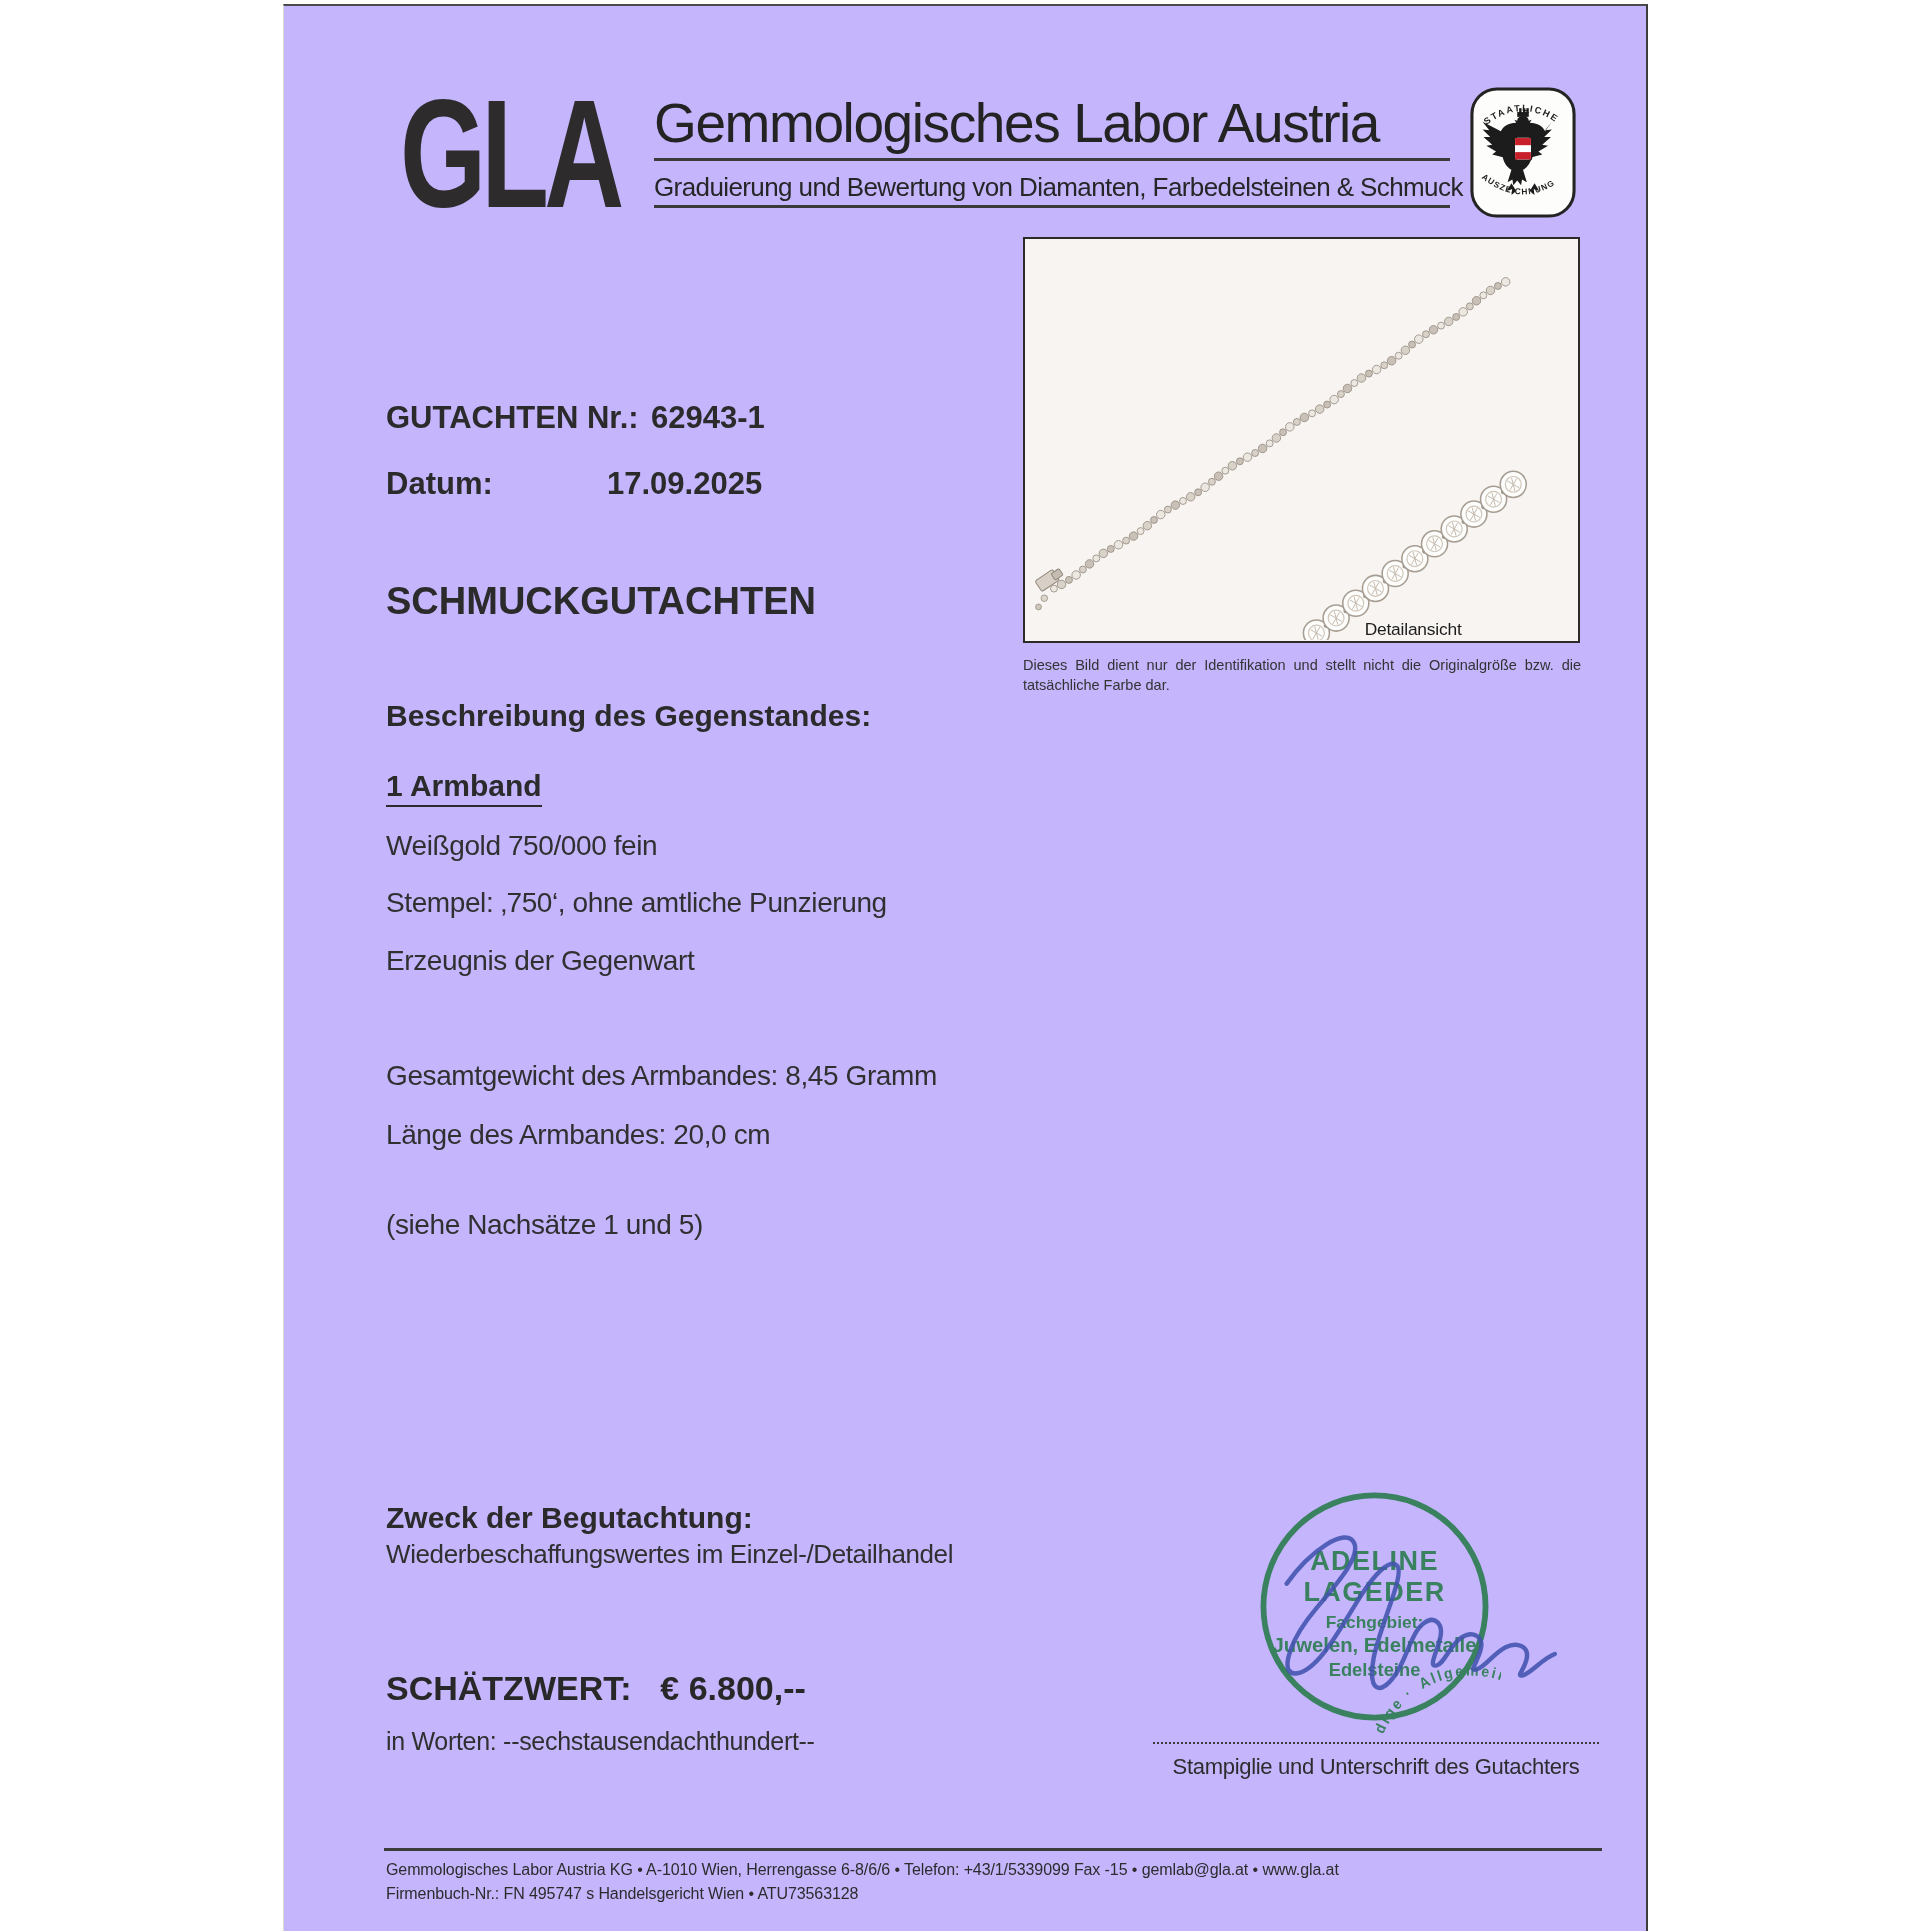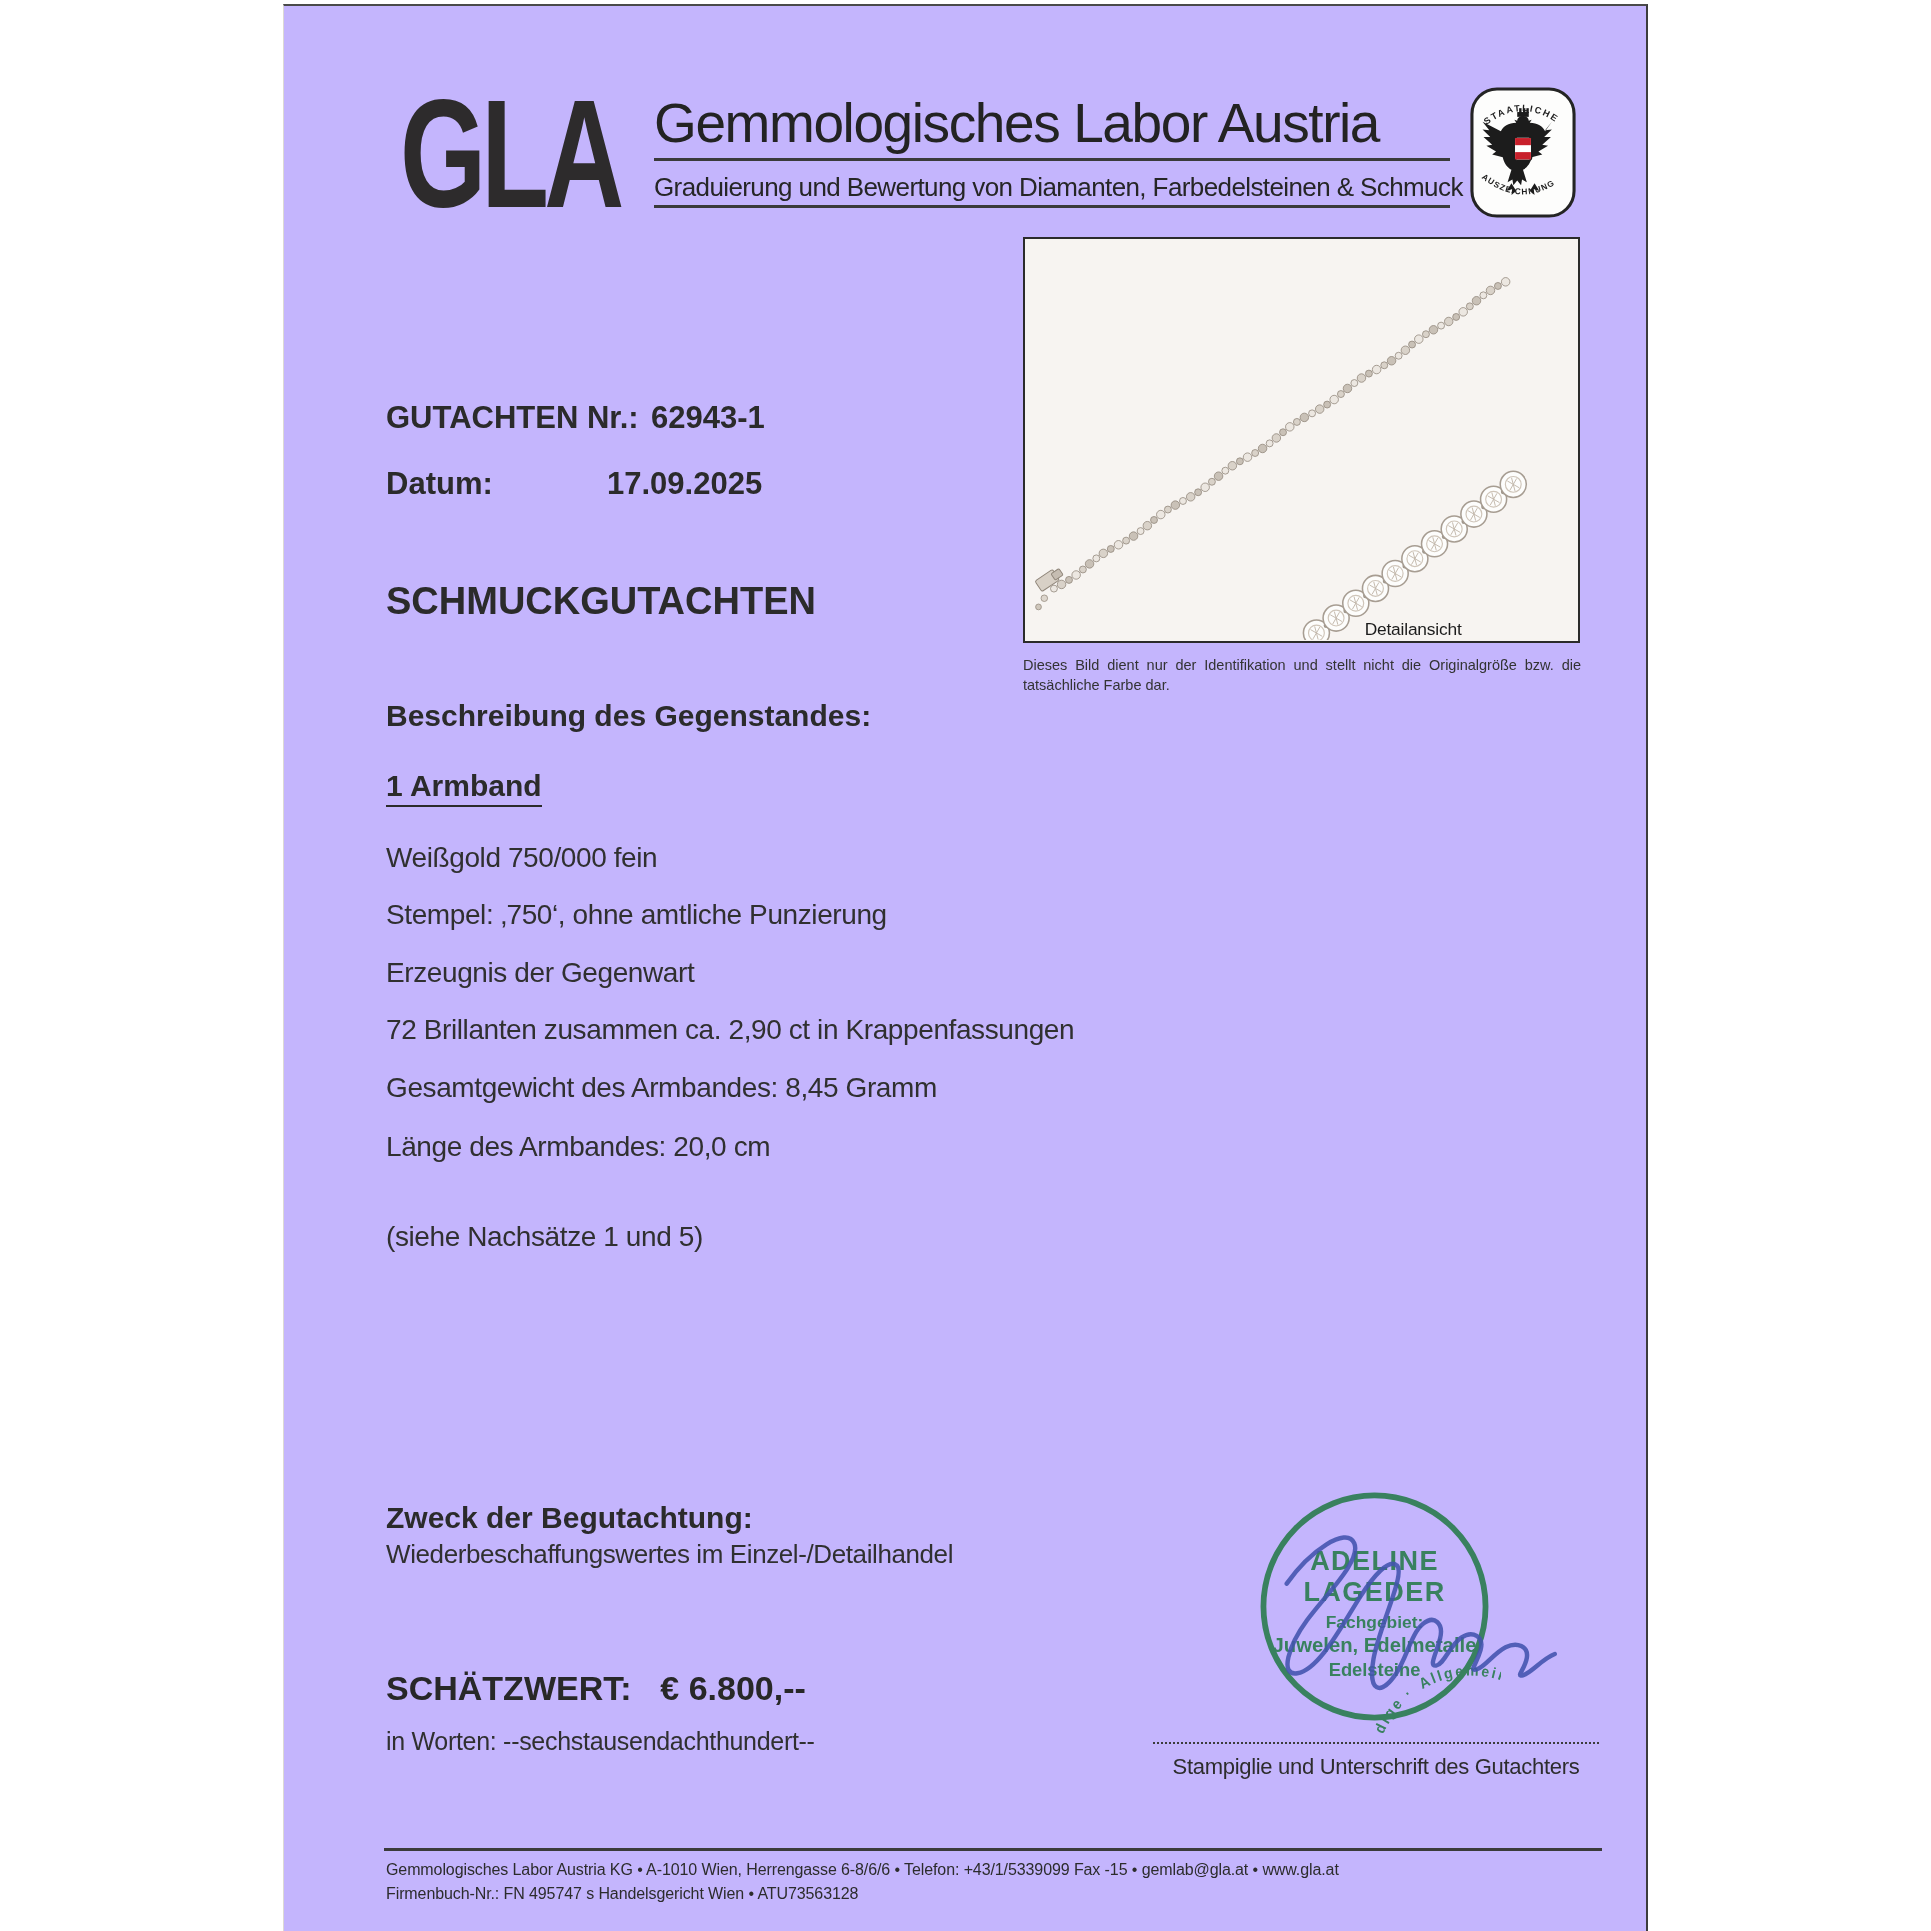--- a/index.html
+++ b/index.html
@@ -31,21 +31,21 @@
     font-size:55px;letter-spacing:-1.4px;color:#232323;white-space:nowrap;
   }
   .subtitle{
     left:653px;top:170px;width:796px;
     font-size:26px;letter-spacing:-0.6px;color:#262626;white-space:nowrap;
   }
   
   .lbl{font-size:31px;font-weight:700;color:#2b2b2b;white-space:nowrap;}
   .val{font-size:31px;font-weight:700;color:#2b2b2b;white-space:nowrap;}
   .h-bold{font-size:30px;font-weight:700;color:#2b2b2b;white-space:nowrap;}
-  .body-line{font-size:28px;letter-spacing:-0.4px;color:#303030;white-space:nowrap;margin-top:12px;}
+  .body-line{font-size:28px;letter-spacing:-0.4px;color:#303030;white-space:nowrap;}
   .underlined{border-bottom:2.9px solid #2b2b2b;padding-bottom:2.9px;}
   
   .photo-box{
     left:1022px;top:235px;width:557px;height:406px;
     border:2.9px solid #2b2b2b;box-sizing:border-box;background:#f7f4f1;
   }
   .photo-box svg{display:block;}
   .photo-caption{left:1022px;top:653px;width:558px;font-size:14.5px;line-height:1.42;color:#333;}
   .cap1{text-align:justify;text-align-last:justify;}
   .cap2{text-align:left;}
@@ -261,21 +261,20 @@
     <div class="cap1">Dieses Bild dient nur der Identifikation und stellt nicht die Originalgröße bzw. die</div>
     <div class="cap2">tatsächliche Farbe dar.</div>
   </div>
 
   <div class="abs h-bold" style="left:102px;top:693px;">Beschreibung des Gegenstandes:</div>
   <div class="abs h-bold" style="left:102px;top:763px;"><span class="underlined">1 Armband</span></div>
 
   <div class="abs body-line" style="left:102px;top:824px;">Weißgold 750/000 fein</div>
   <div class="abs body-line" style="left:102px;top:881px;">Stempel: ‚750‘, ohne amtliche Punzierung</div>
   <div class="abs body-line" style="left:102px;top:939px;">Erzeugnis der Gegenwart</div>
-  <div class="abs body-line" style="left:102px;top:996px;">72 Brillanten zusammen ca. 2,90 ct in Krappenfassungen</div>
   <div class="abs body-line" style="left:102px;top:1054px;">Gesamtgewicht des Armbandes: 8,45 Gramm</div>
   <div class="abs body-line" style="left:102px;top:1113px;">Länge des Armbandes: 20,0 cm</div>
   <div class="abs body-line" style="left:102px;top:1203px;">(siehe Nachsätze 1 und 5)</div>
 
   <div class="abs h-bold" style="left:102px;top:1495px;">Zweck der Begutachtung:</div>
   <div class="abs purpose-text" style="left:102px;top:1531px;">
     <div>Wiederbeschaffungswertes im Einzel-/Detailhandel</div>
   </div>
 
   <div class="abs schaetz" style="left:102px;top:1663px;">

